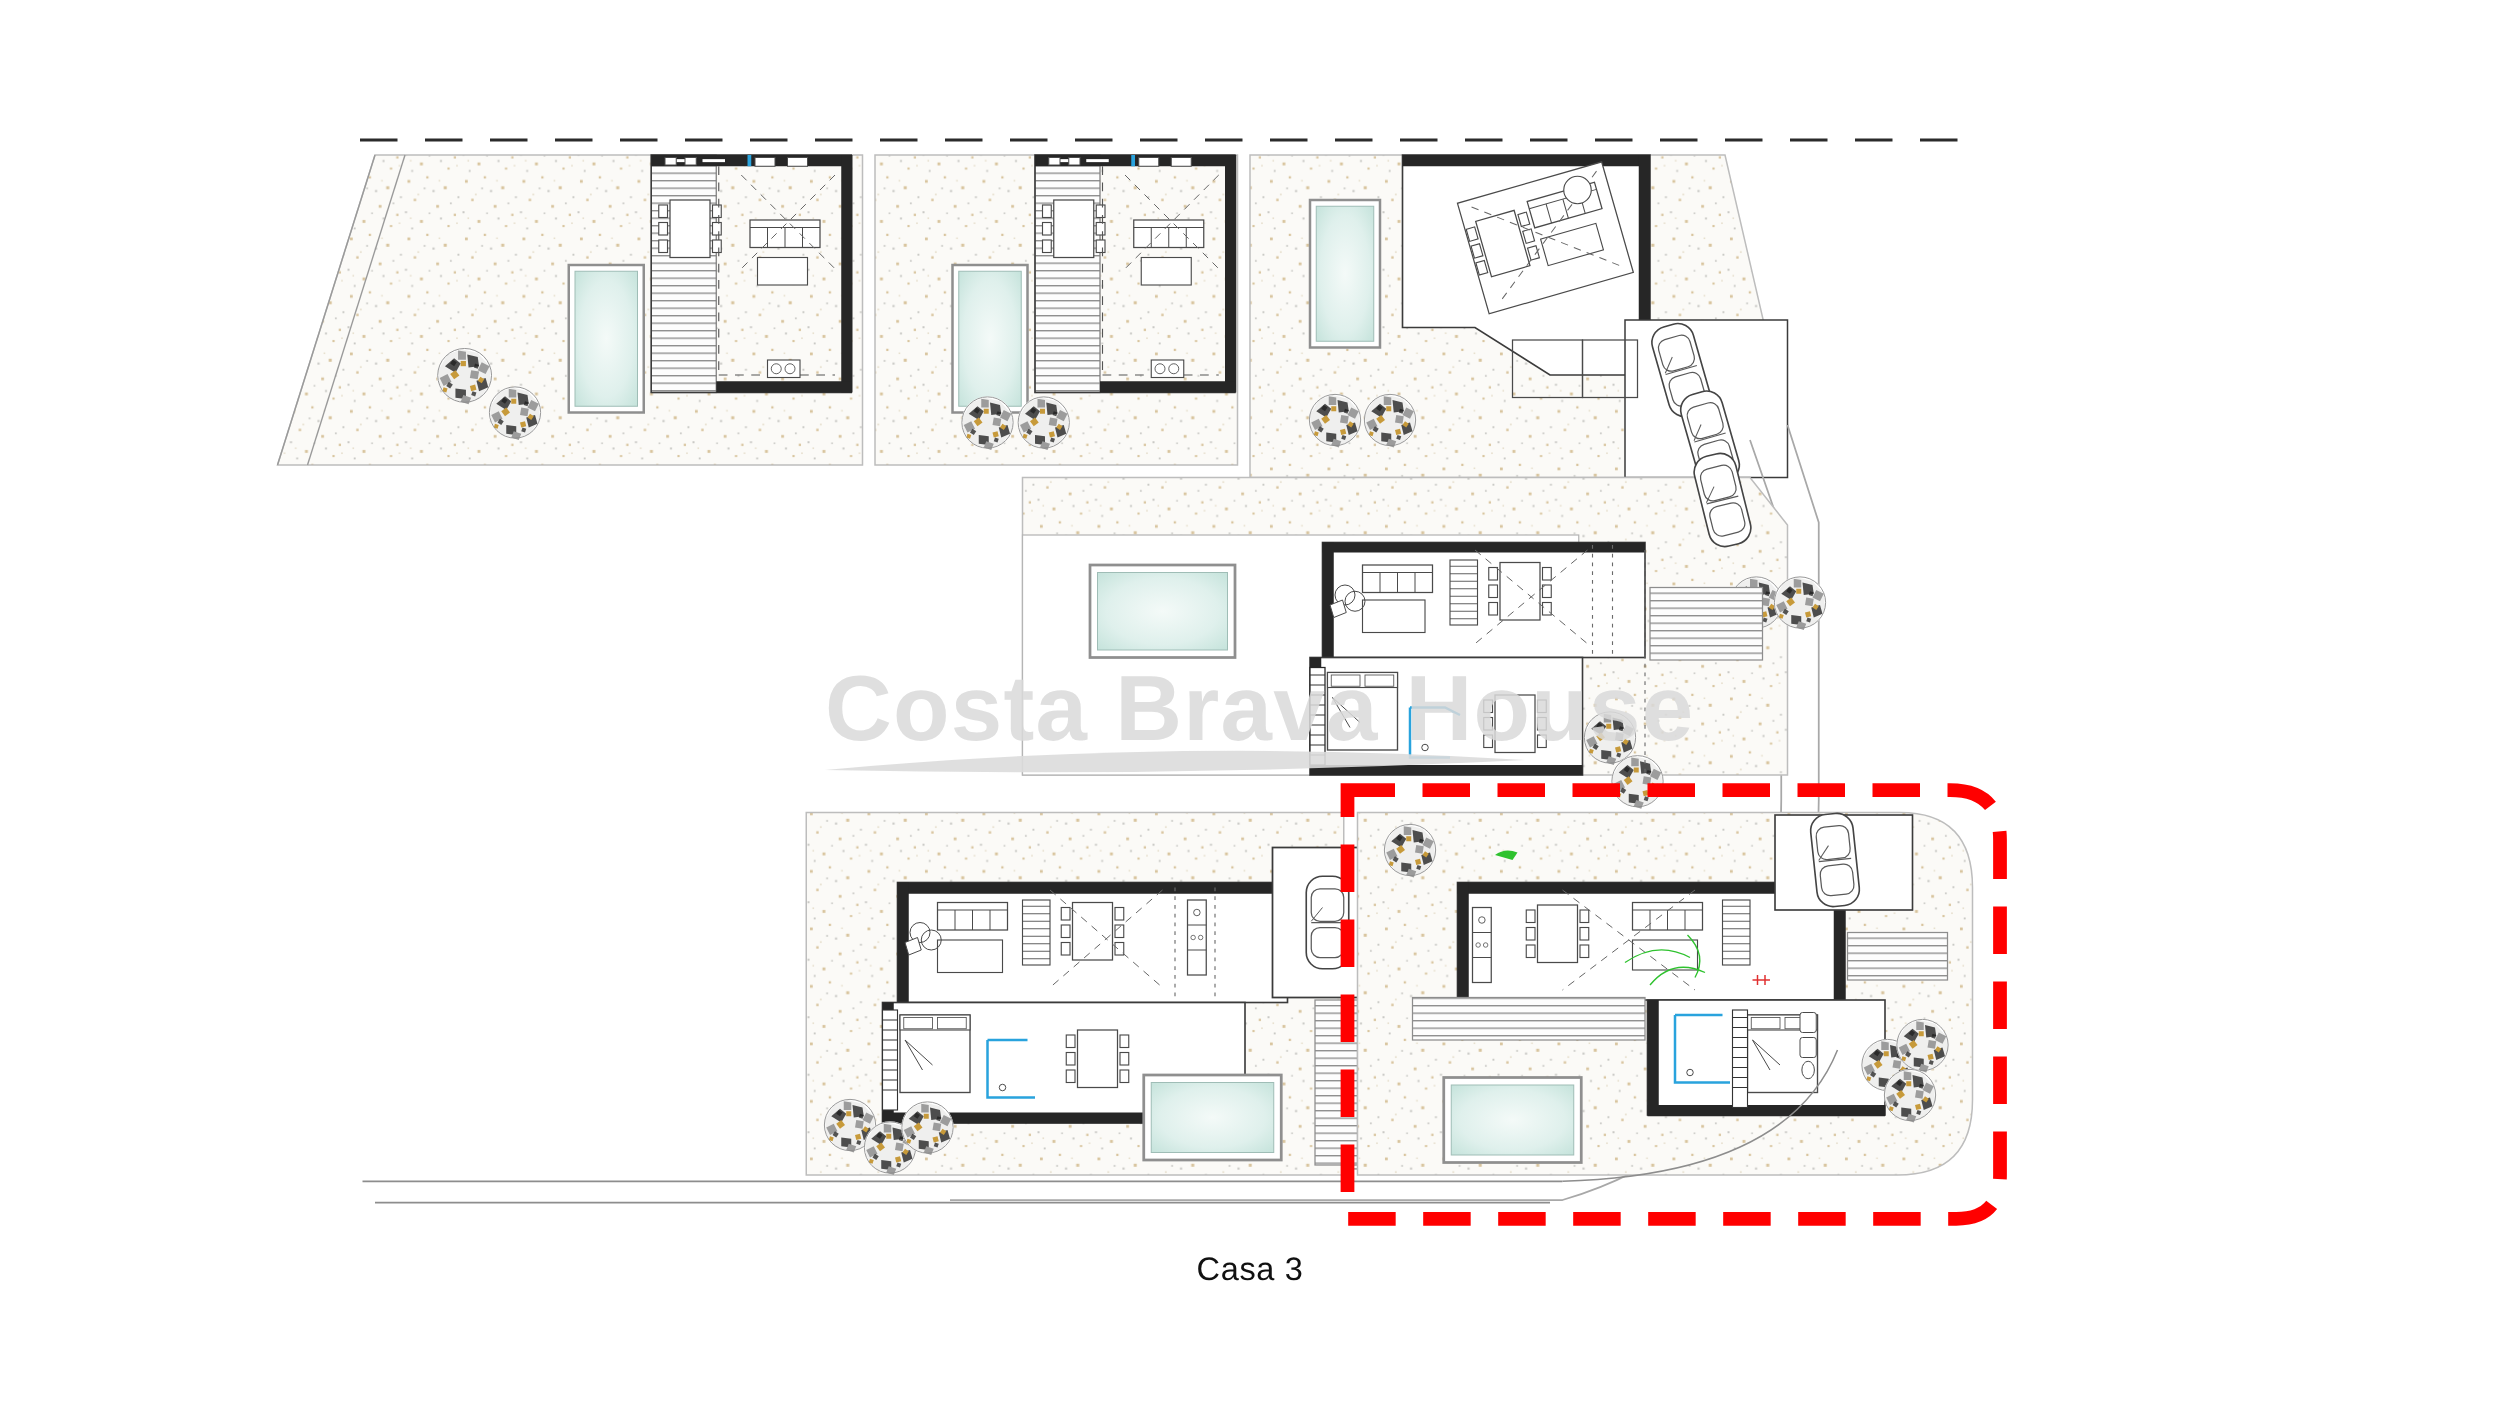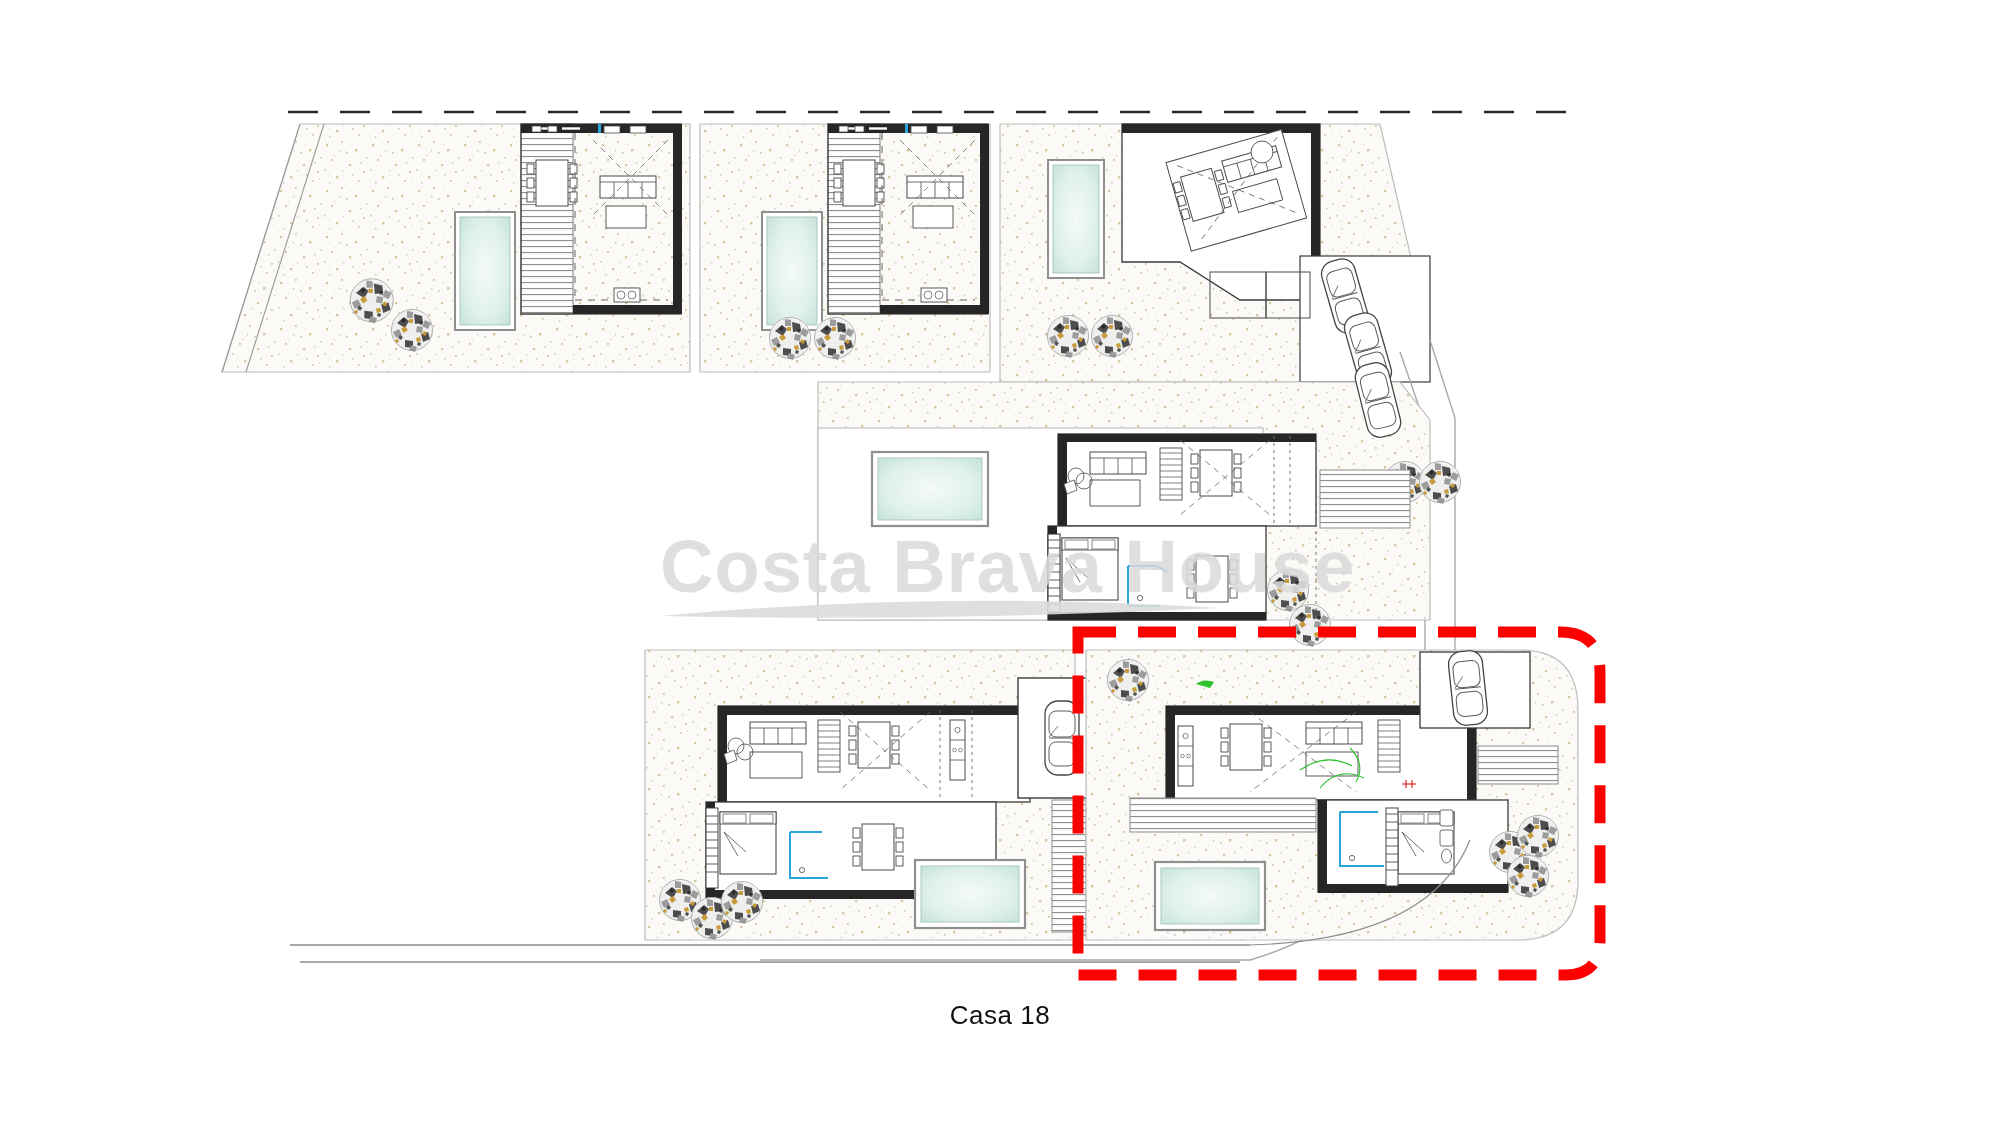--- a/index.html
+++ b/index.html
@@ -683,15 +683,15 @@
       <path d="M1078 632 L1560 632 Q1600 632 1600 672 L1600 940 Q1600 975 1565 975 L1078 975 Z" fill="none" stroke="#FF0000" stroke-width="11" stroke-dasharray="38 22" stroke-linecap="butt"></path>
     </g>
 
   </svg>
 
   <div class="watermark">Costa Brava House</div>
   <svg class="wm-swoosh" viewBox="0 0 560 26">
     <path d="M0 20 Q280 -6 560 12 Q280 26 0 20 Z" fill="#dcdcdc" opacity=".9"></path>
   </svg>
 
-  <div class="caption">Casa 18</div>
+  <div class="caption">Casa 3</div>
 
 </div>
 
 </body></html>

